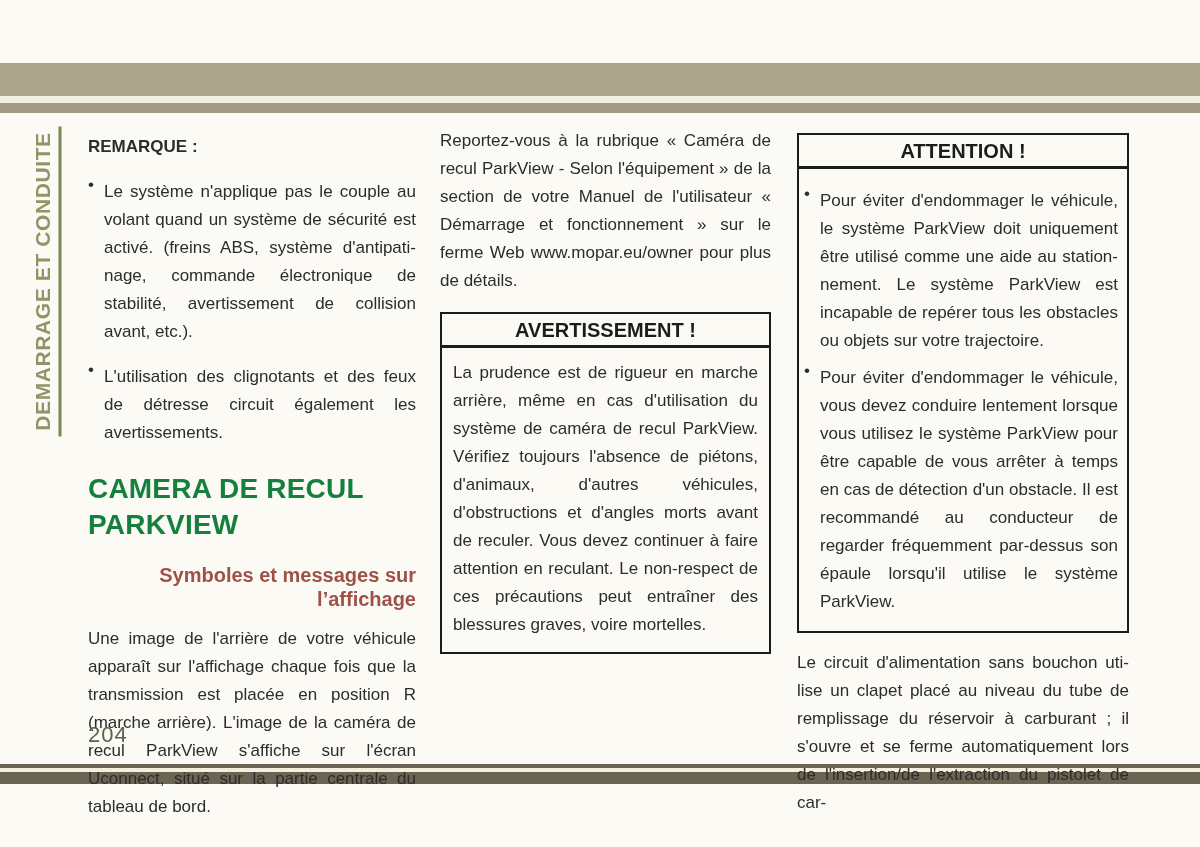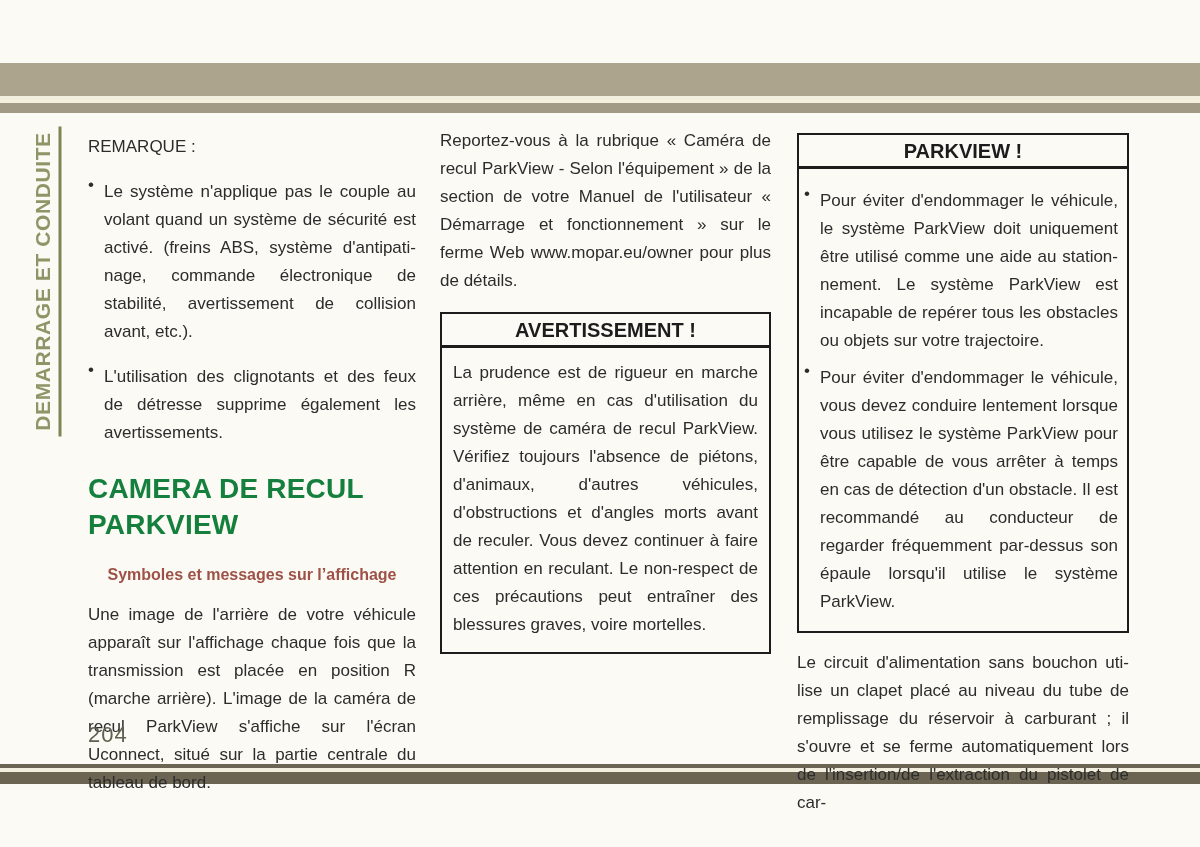--- a/index.html
+++ b/index.html
@@ -26,33 +26,33 @@
     color:#8f9566;letter-spacing:0.6px;
     border-bottom:3px solid #7e8656;
   }
 
   .col{position:absolute;top:127px;font-size:17px;line-height:28px;text-align:justify;}
   #col1{left:88px;width:328px;}
   #col2{left:440px;width:331px;}
   #col3{left:797px;width:332px;}
 
   .para{margin:0 0 14px 0;}
-  .note-label{font-weight:normal;margin:6px 0 10px 0;text-align:left;}
+  .note-label{font-weight:bold;margin:6px 0 10px 0;text-align:left;}
 
   .bullet{display:flex;margin:0 0 10px 0;}
   .bullet .dot{flex:0 0 16px;}
   .bullet .btxt{flex:1;text-align:justify;margin-top:7px;}
 
   h1.section{
     font-size:28px;line-height:36px;font-weight:bold;color:#15803d;
     letter-spacing:0.2px;margin:24px 0 0 0;text-align:left;
   }
   h2.sub{
-    font-size:16px;line-height:24px;font-weight:bold;color:#9d5147;
-    margin:20px 0 14px 0;text-align:center;
+    font-size:20px;line-height:24px;font-weight:bold;color:#9d5147;
+    margin:20px 0 14px 0;text-align:right;
   }
 
   .alert-box{border:2px solid #1c1c1c;background:transparent;}
   .alert-box .alert-title{
     text-align:center;font-weight:bold;font-size:20px;line-height:24px;
     padding:4px 0 3px 0;border-bottom:3px solid #1c1c1c;color:#1c1c1c;
   }
   .alert-box .alert-body{padding:11px 11px 13px 11px;}
   .alert-box .alert-body .para:last-child{margin-bottom:0;}
   #warning-box{margin-top:17px;}
@@ -78,40 +78,40 @@
 <div class="sidebar-title">DEMARRAGE ET CONDUITE</div>
 
 <div class="col" id="col1">
   <div class="note-label">REMARQUE :</div>
   <div class="bullet">
     <span class="dot">•</span>
     <span class="btxt">Le système n'applique pas le couple au volant quand un système de sécurité est activé. (freins ABS, système d'antipati­nage, commande électronique de stabilité, avertissement de collision avant, etc.).</span>
   </div>
   <div class="bullet">
     <span class="dot">•</span>
-    <span class="btxt">L'utilisation des clignotants et des feux de détresse supprime également les avertissements.</span>
+    <span class="btxt">L'utilisation des clignotants et des feux de détresse circuit également les avertissements.</span>
   </div>
   <h1 class="section">CAMERA DE RECUL PARKVIEW</h1>
   <h2 class="sub">Symboles et messages sur l’affichage</h2>
   <p class="para">Une image de l'arrière de votre véhicule ap­paraît sur l'affichage chaque fois que la transmission est placée en position R (marche arrière). L'image de la caméra de recul ParkView s'affiche sur l'écran Uconnect, situé sur la partie centrale du tableau de bord.</p>
 </div>
 
 <div class="col" id="col2">
   <p class="para">Reportez-vous à la rubrique « Caméra de recul ParkView - Selon l'équipement » de la section de votre Manuel de l'utilisateur « Dé­marrage et fonctionnement » sur le ferme Web www.mopar.eu/owner pour plus de détails.</p>
   <div class="alert-box" id="warning-box">
     <div class="alert-title">AVERTISSEMENT !</div>
     <div class="alert-body">
       <p class="para">La prudence est de rigueur en marche arrière, même en cas d'utilisation du sys­tème de caméra de recul ParkView. Véri­fiez toujours l'absence de piétons, d'ani­maux, d'autres véhicules, d'obstructions et d'angles morts avant de reculer. Vous devez continuer à faire attention en recu­lant. Le non-respect de ces précautions peut entraîner des blessures graves, voire mortelles.</p>
     </div>
   </div>
 </div>
 
 <div class="col" id="col3">
   <div class="alert-box" id="caution-box">
-    <div class="alert-title">PARKVIEW !</div>
+    <div class="alert-title">ATTENTION !</div>
     <div class="alert-body">
       <div class="bullet">
         <span class="dot">•</span>
         <span class="btxt">Pour éviter d'endommager le véhicule, le système ParkView doit uniquement être utilisé comme une aide au station­nement. Le système ParkView est inca­pable de repérer tous les obstacles ou objets sur votre trajectoire.</span>
       </div>
       <div class="bullet">
         <span class="dot">•</span>
         <span class="btxt">Pour éviter d'endommager le véhicule, vous devez conduire lentement lorsque vous utilisez le système ParkView pour être capable de vous arrêter à temps en cas de détection d'un obstacle. Il est recommandé au conducteur de regarder fréquemment par-dessus son épaule lorsqu'il utilise le système ParkView.</span>
       </div>
     </div>

